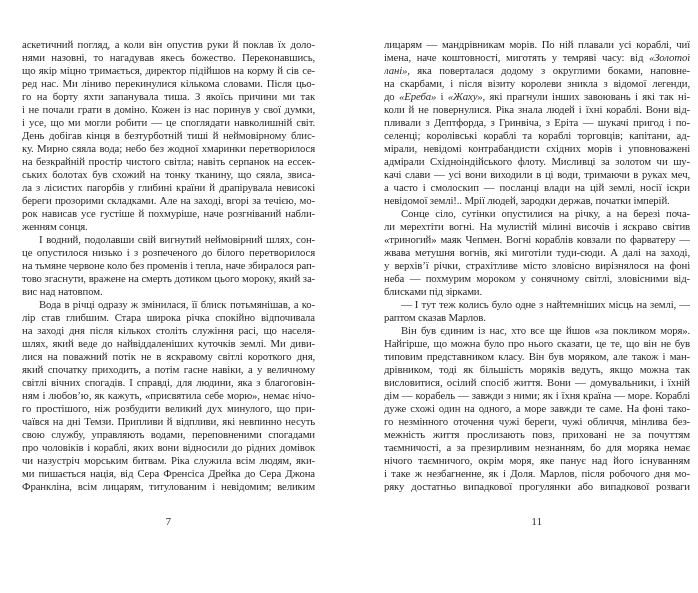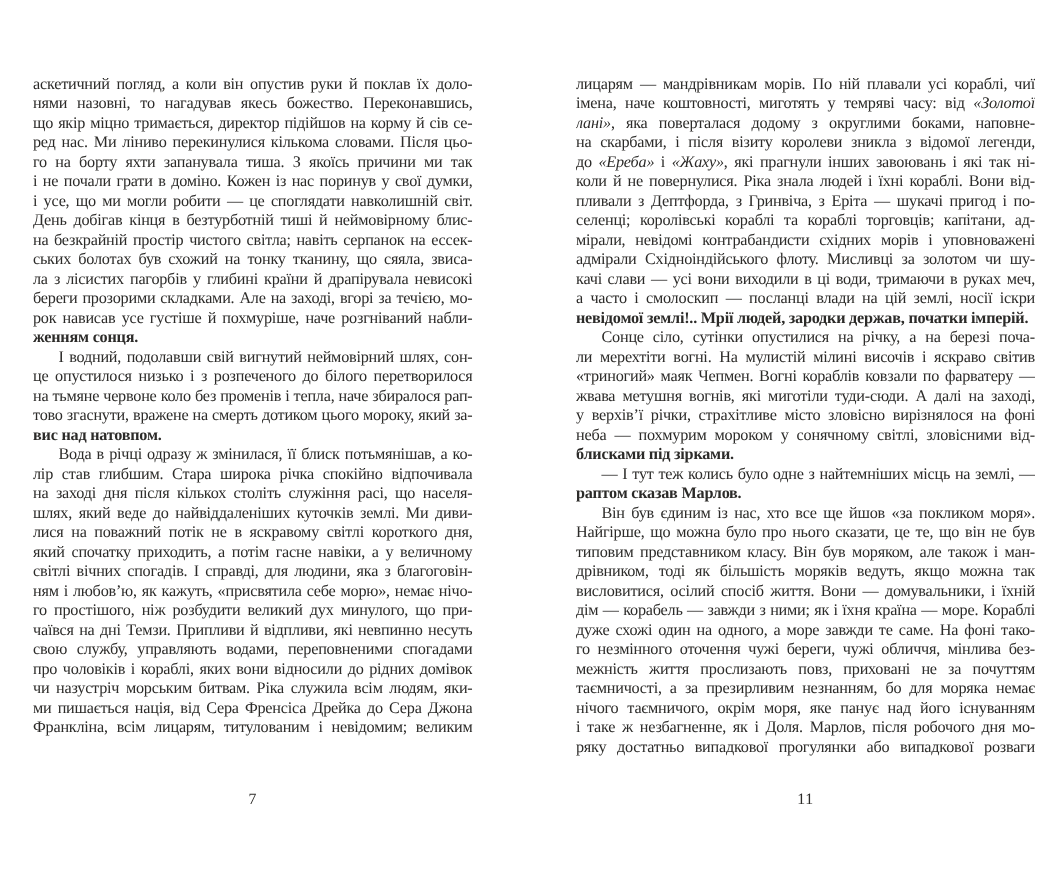--- a/index.html
+++ b/index.html
@@ -14,21 +14,21 @@
     background: var(--page-bg, #ffffff);
     font-family: "Liberation Serif", "DejaVu Serif", serif;
     color: var(--ink, #2c2b29);
   }
   .spread {
     position: absolute;
     inset: 0;
   }
   .page {
     position: absolute;
-    top: 12px;
+    top: 0;
     height: 476px;
   }
   .page.left  { left: 22px;  width: 293px; }
   .page.right { left: 384px; width: 306px; }
   .text-block {
     position: absolute;
     top: 38px;
     left: 0;
     right: 0;
   }
@@ -36,21 +36,21 @@
     font-size: 10.8px;
     line-height: 13px;
     height: 13px;
     letter-spacing: -0.15px;
     white-space: nowrap;
     overflow: hidden;
     text-align: justify;
     text-align-last: justify;
     text-justify: inter-word;
   }
-  .line.end { text-align-last: left; font-weight: bold; }
+  .line.end { text-align-last: left; }
   .line.indent { padding-left: 17px; }
   .line i { }
   .page-number {
     position: absolute;
     top: 516px;
     left: 0;
     right: 0;
     text-align: center;
     font-size: 10.5px;
     letter-spacing: 0.4px;
@@ -65,20 +65,21 @@
   <section class="page left">
     <div class="text-block">
         <div class="line">аскетичний погляд, а коли він опустив руки й поклав їх доло-</div>
         <div class="line">нями назовні, то нагадував якесь божество. Переконавшись,</div>
         <div class="line">що якір міцно тримається, директор підійшов на корму й сів се-</div>
         <div class="line">ред нас. Ми ліниво перекинулися кількома словами. Після цьо-</div>
         <div class="line">го на борту яхти запанувала тиша. З якоїсь причини ми так</div>
         <div class="line">і не почали грати в доміно. Кожен із нас поринув у свої думки,</div>
         <div class="line">і усе, що ми могли робити — це споглядати навколишній світ.</div>
         <div class="line">День добігав кінця в безтурботній тиші й неймовірному блис-</div>
+        <div class="line">ку. Мирно сяяла вода; небо без жодної хмаринки перетворилося</div>
         <div class="line">на безкрайній простір чистого світла; навіть серпанок на ессек-</div>
         <div class="line">ських болотах був схожий на тонку тканину, що сяяла, звиса-</div>
         <div class="line">ла з лісистих пагорбів у глибині країни й драпірувала невисокі</div>
         <div class="line">береги прозорими складками. Але на заході, вгорі за течією, мо-</div>
         <div class="line">рок нависав усе густіше й похмуріше, наче розгніваний набли-</div>
         <div class="line end">женням сонця.</div>
         <div class="line indent">І водний, подолавши свій вигнутий неймовірний шлях, сон-</div>
         <div class="line">це опустилося низько і з розпеченого до білого перетворилося</div>
         <div class="line">на тьмяне червоне коло без променів і тепла, наче збиралося рап-</div>
         <div class="line">тово згаснути, вражене на смерть дотиком цього мороку, який за-</div>

